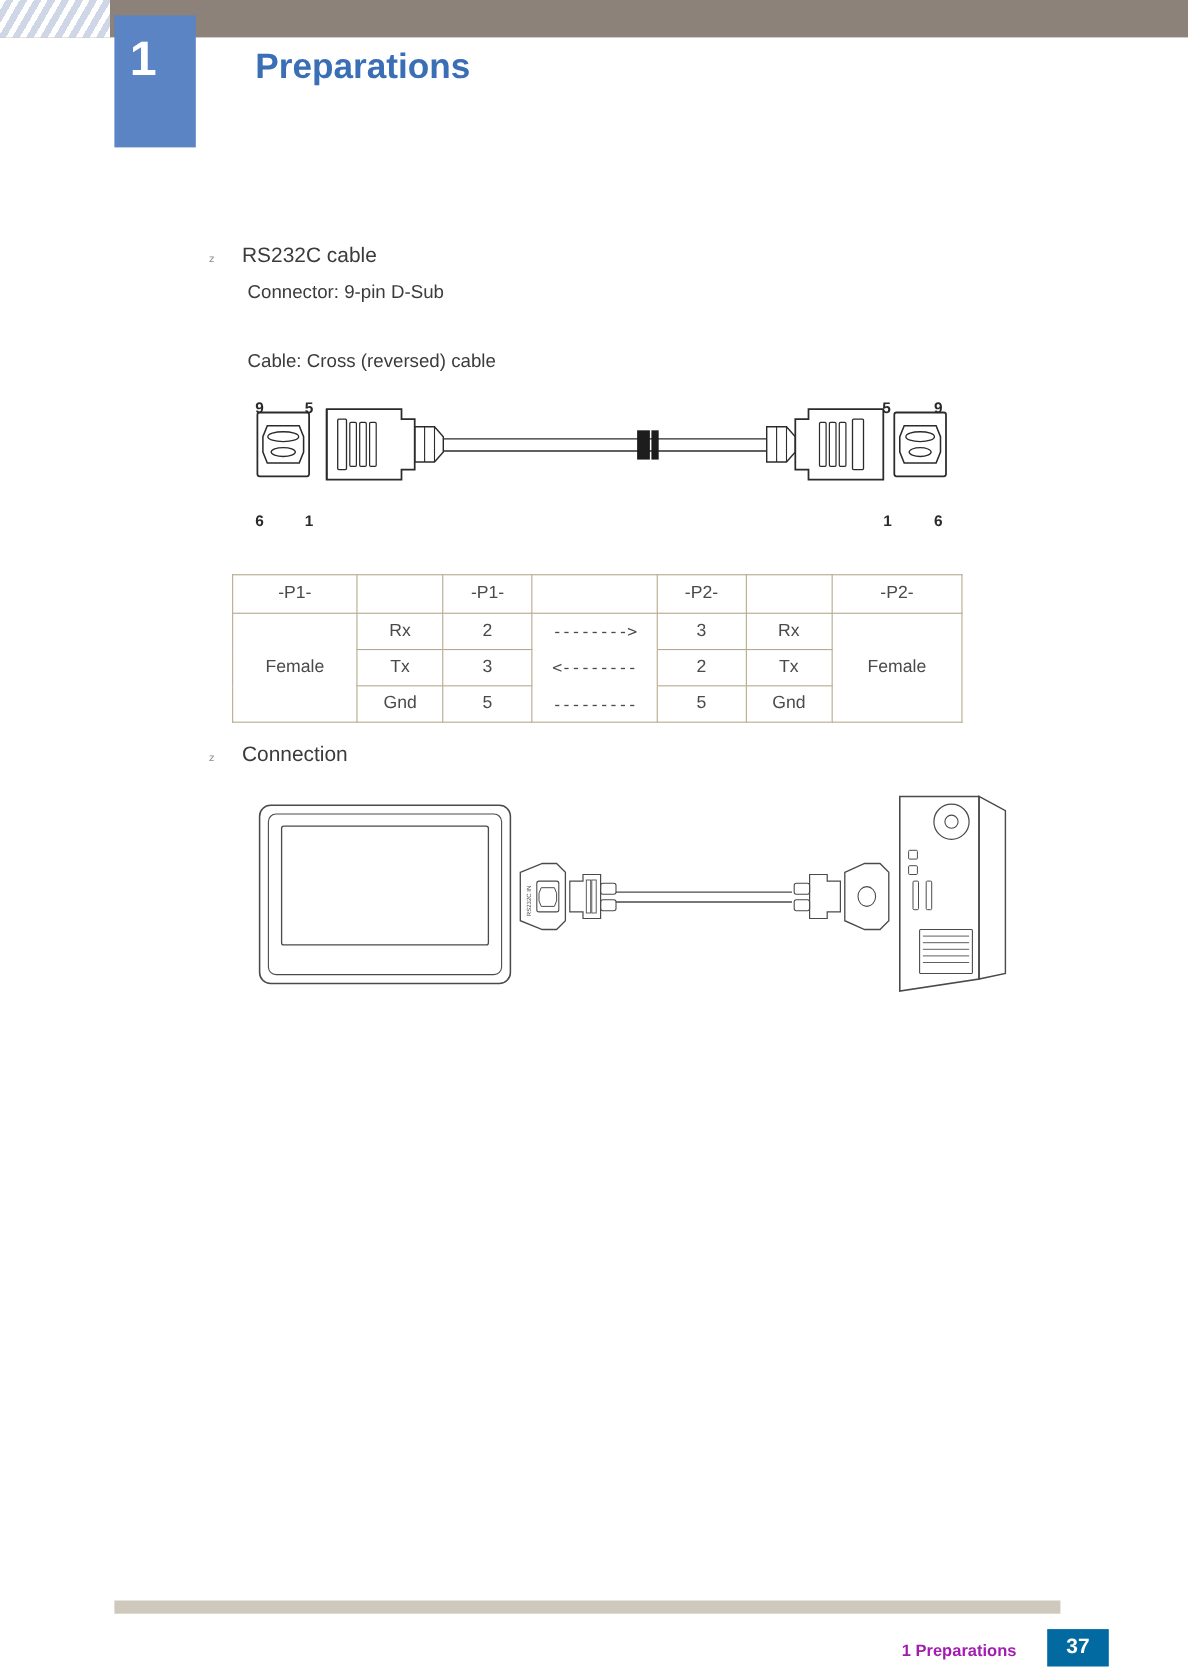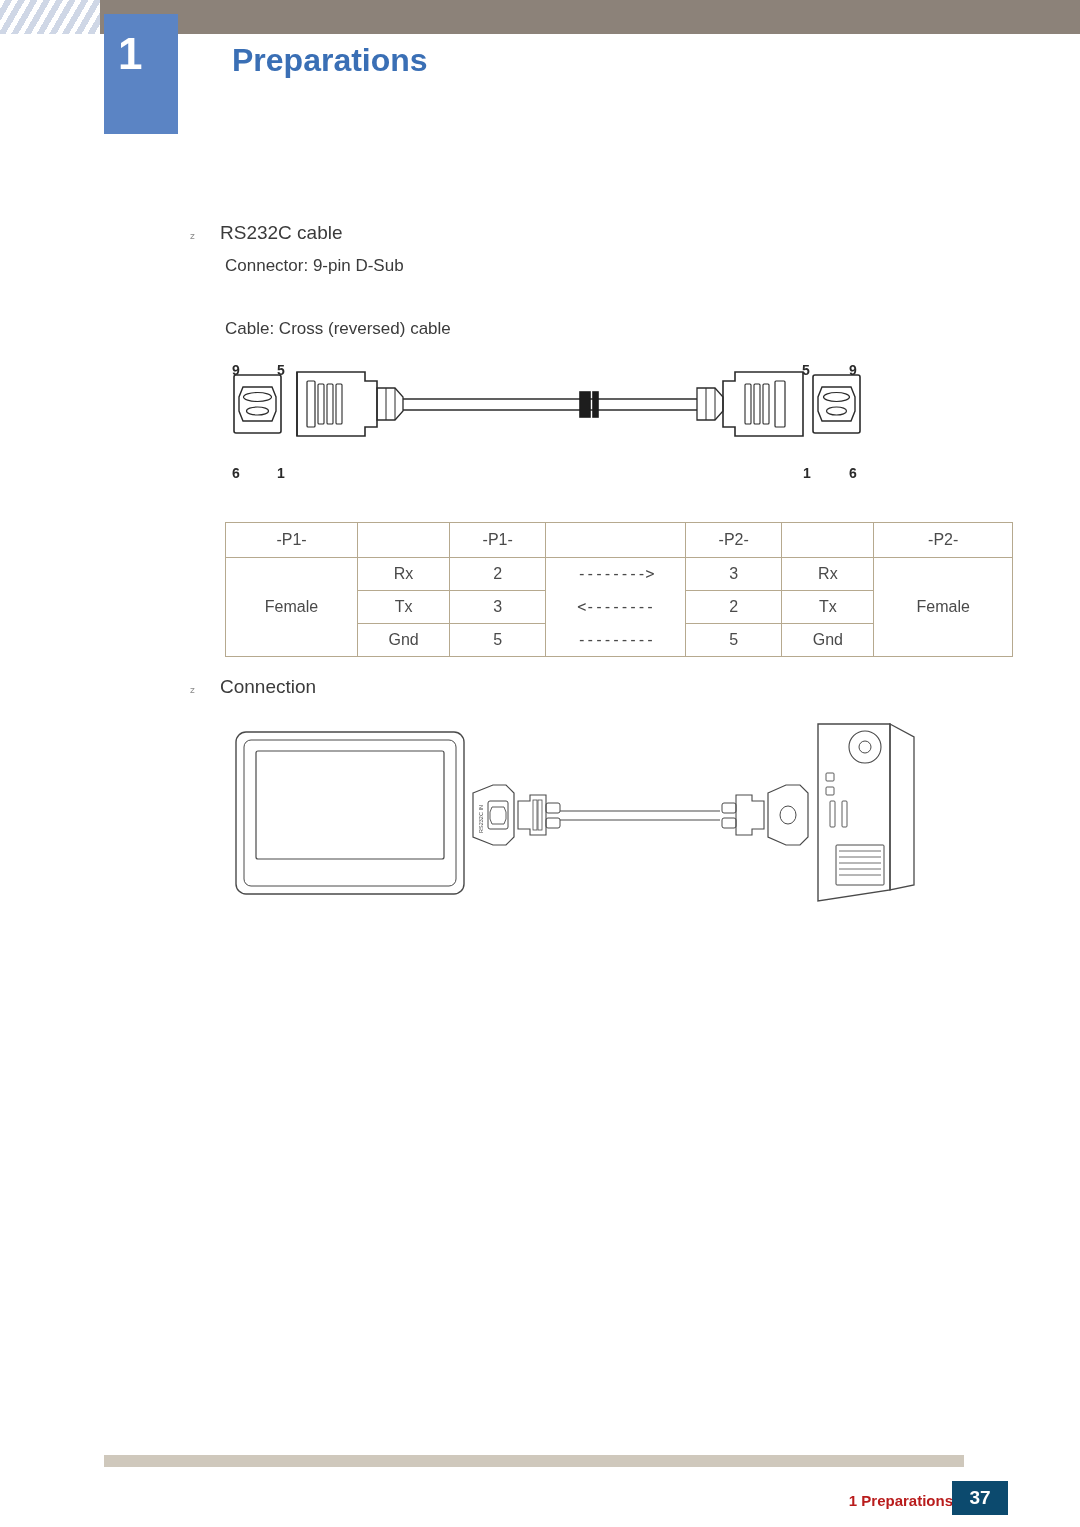--- a/index.html
+++ b/index.html
@@ -92,23 +92,23 @@
   .pin-label {
     position: absolute;
     font-size: 14px;
     font-weight: bold;
     color: #2a2a2a;
   }
 
   
   .pin-table {
     position: absolute;
-    left: 225px;
+    left: 211px;
     top: 522px;
-    width: 788px;
+    width: 664px;
     border-collapse: collapse;
     font-size: 16px;
     color: #4a4a4a;
   }
   .pin-table td {
     border: 1px solid #b6a98f;
     height: 32px;
     text-align: center;
     vertical-align: middle;
     padding: 0 4px;
@@ -126,33 +126,33 @@
   .footer-band {
     position: absolute;
     left: 104px;
     top: 1455px;
     width: 860px;
     height: 12px;
     background: #cfc8bc;
   }
   .footer-text {
     position: absolute;
-    right: 127px;
+    right: 156px;
     top: 1492px;
     font-size: 15px;
     font-weight: bold;
-    color: #b91c1c;
+    color: #a21caf;
   }
   .footer-page {
     position: absolute;
     right: 72px;
     top: 1481px;
     width: 56px;
     height: 34px;
-    background: #0c4a6e;
+    background: #0369a1;
     color: #ffffff;
     font-size: 19px;
     font-weight: bold;
     display: flex;
     align-items: center;
     justify-content: center;
   }
 
   svg { display: block; }
 </style>

